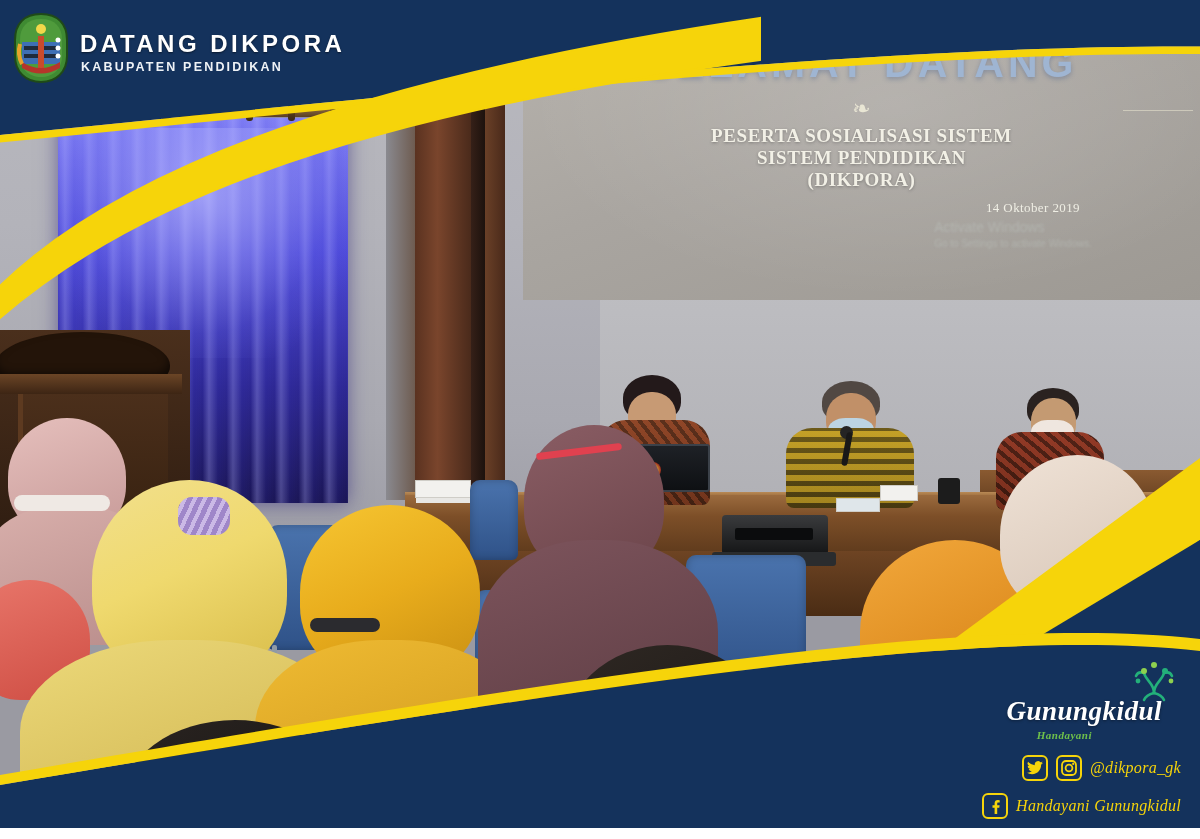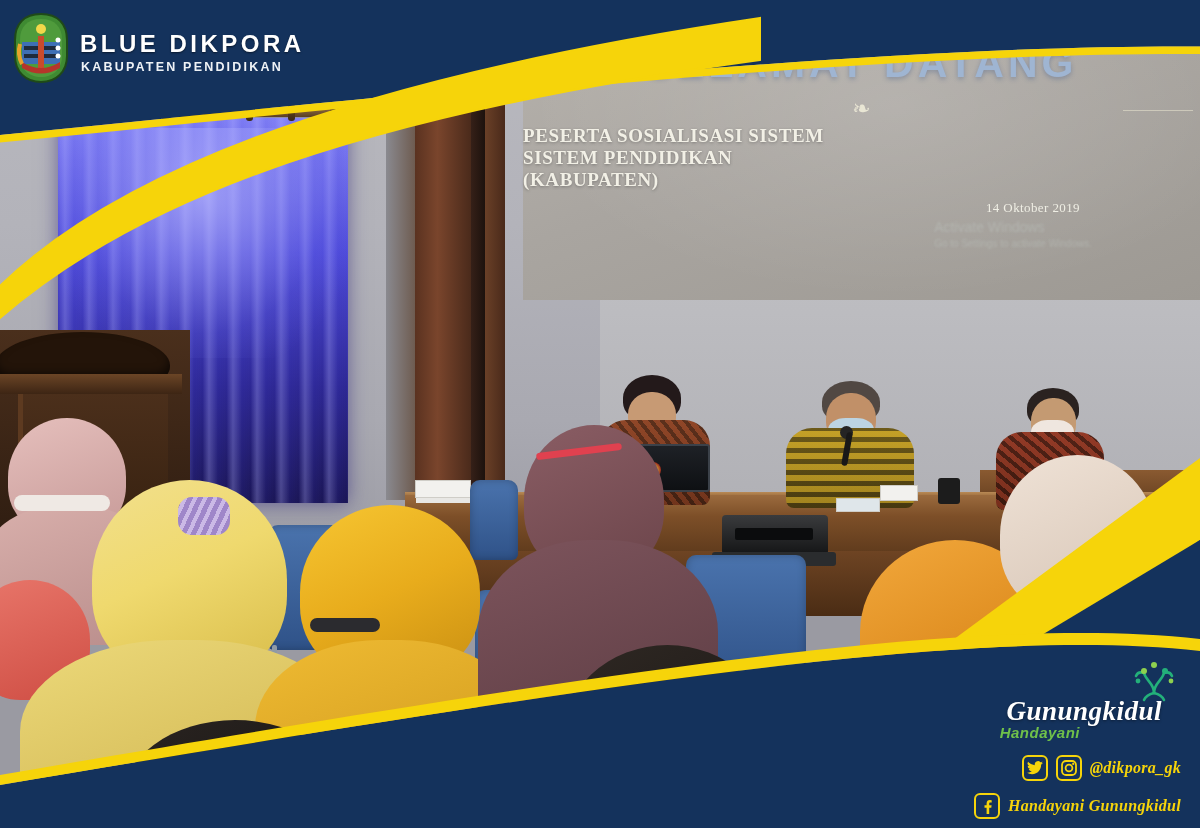--- a/index.html
+++ b/index.html
@@ -127,21 +127,21 @@
     position:absolute; left:0; right:0; top:96px; text-align:center;
     color:#e9e6d4; font-size:22px; font-family:"Liberation Serif", serif;
     filter:blur(.3px);
   }
   .slide-orn-line{
     position:absolute; top:110px; height:1px; background:rgba(235,232,210,.55);
   }
   .slide-l1{ left:600px; width:70px; }
   .slide-sub{
     position:absolute; left:0; right:0; top:125px;
-    text-align:left;
+    text-align:center;
     font-family:"Liberation Serif", serif;
     font-weight:bold;
     font-size:19px;
     line-height:1.16;
     letter-spacing:.6px;
     color:#f2f0e6;
     text-shadow:0 1px 3px rgba(60,60,60,.45);
     filter:blur(.3px);
   }
   .slide-date{
@@ -302,41 +302,41 @@
   }
   .gk-name{
     position:absolute; right:38px; bottom:112px;
     color:#ffffff; font-size:27px;
     font-family:"Liberation Serif", serif;
     font-style:italic; font-weight:bold;
     letter-spacing:.5px;
     text-shadow:0 1px 3px rgba(0,0,0,.4);
   }
   .gk-tag{
-    position:absolute; right:120px; bottom:98px;
-    color:#6fc04a; font-size:15px;
-    font-family:Liberation Sans, sans-serif;
+    position:absolute; right:108px; bottom:98px;
+    color:#6fc04a; font-size:11px;
+    font-family:Liberation Serif, serif;
     font-style:italic; font-weight:bold; letter-spacing:.5px;
   }
   .gk-orn{ position:absolute; right:24px; bottom:136px; width:44px; height:44px; }
 
   .social{
     position:absolute; right:14px; bottom:14px; width:300px;
   }
   .social-row{ position:absolute; display:flex; align-items:center; gap:8px; }
   .srow1{ right:5px; bottom:44px; }
   .srow2{ right:5px; bottom:6px; }
   .sicon{
     width:26px; height:26px; border:2px solid #f6d40a; border-radius:6px;
     display:flex; align-items:center; justify-content:center; flex:0 0 auto;
   }
   .shandle{
     color:#f6d40a; font-size:16px;
     font-family:"Liberation Serif", serif;
-    font-style:italic; font-weight:bold; letter-spacing:.3px;
+    font-style:italic; font-weight:normal; letter-spacing:.3px;
     white-space:nowrap;
   }
   .site-banner{
     position:absolute; left:793px; bottom:24px;
     background:#f6d40a; padding:4px 9px 5px;
     border-radius:2px;
   }
   .site-text{
     color:#14325c; font-size:14px;
     font-family:"Liberation Serif", serif;
@@ -383,21 +383,21 @@
 
     <div class="screen">
       <div class="screen-inner"></div>
       <div class="slide-title">SELAMAT DATANG</div>
       <div class="slide-orn-line slide-l1"></div>
 
       <div class="slide-orn">❧</div>
       <div class="slide-sub">
         <div>PESERTA SOSIALISASI SISTEM</div>
         <div>SISTEM PENDIDIKAN</div>
-        <div>(KABUPATEN)</div>
+        <div>(DIKPORA)</div>
       </div>
       <div class="slide-date">14 Oktober 2019</div>
       <div class="watermark">
         <div class="wm1">Activate Windows</div>
         <div class="wm2">Go to Settings to activate Windows.</div>
       </div>
     </div>
 
     <div class="desk2"></div>
     <div class="desk-edge"></div>
@@ -531,21 +531,21 @@
       <path d="M10,30 h38 v22 h-38 z" fill="#3e6fb5"></path>
       <path d="M12,34 h34 v4 h-34 z M12,42 h34 v4 h-34 z" fill="#1f2b3d"></path>
       <rect x="26" y="24" width="6" height="34" fill="#c94b2c"></rect>
       <path d="M10,50 q19,12 38,0 l0,6 q-19,11 -38,0 z" fill="#b5352a"></path>
       <path d="M8,32 q-3,10 2,20" stroke="#e8a32b" stroke-width="4" fill="none"></path>
       <circle cx="46" cy="28" r="2.5" fill="#ffffff"></circle>
       <circle cx="46" cy="36" r="2.5" fill="#ffffff"></circle>
       <circle cx="46" cy="44" r="2.5" fill="#ffffff"></circle>
     </svg>
 
-    <div class="brand-title">BLUE DIKPORA</div>
+    <div class="brand-title">DATANG DIKPORA</div>
     <div class="brand-sub">KABUPATEN PENDIDIKAN</div>
 
     <svg class="gk-orn" viewBox="0 0 44 44">
       <g fill="none" stroke="#23b07a" stroke-width="2.6" stroke-linecap="round">
         <path d="M22,34 C22,24 14,22 12,14"></path>
         <path d="M22,34 C22,24 30,22 32,14"></path>
         <path d="M12,14 q-6,-2 -8,3"></path>
         <path d="M32,14 q6,-2 8,3"></path>
         <path d="M22,34 q-8,2 -10,7"></path>
         <path d="M22,34 q8,2 10,7"></path>

